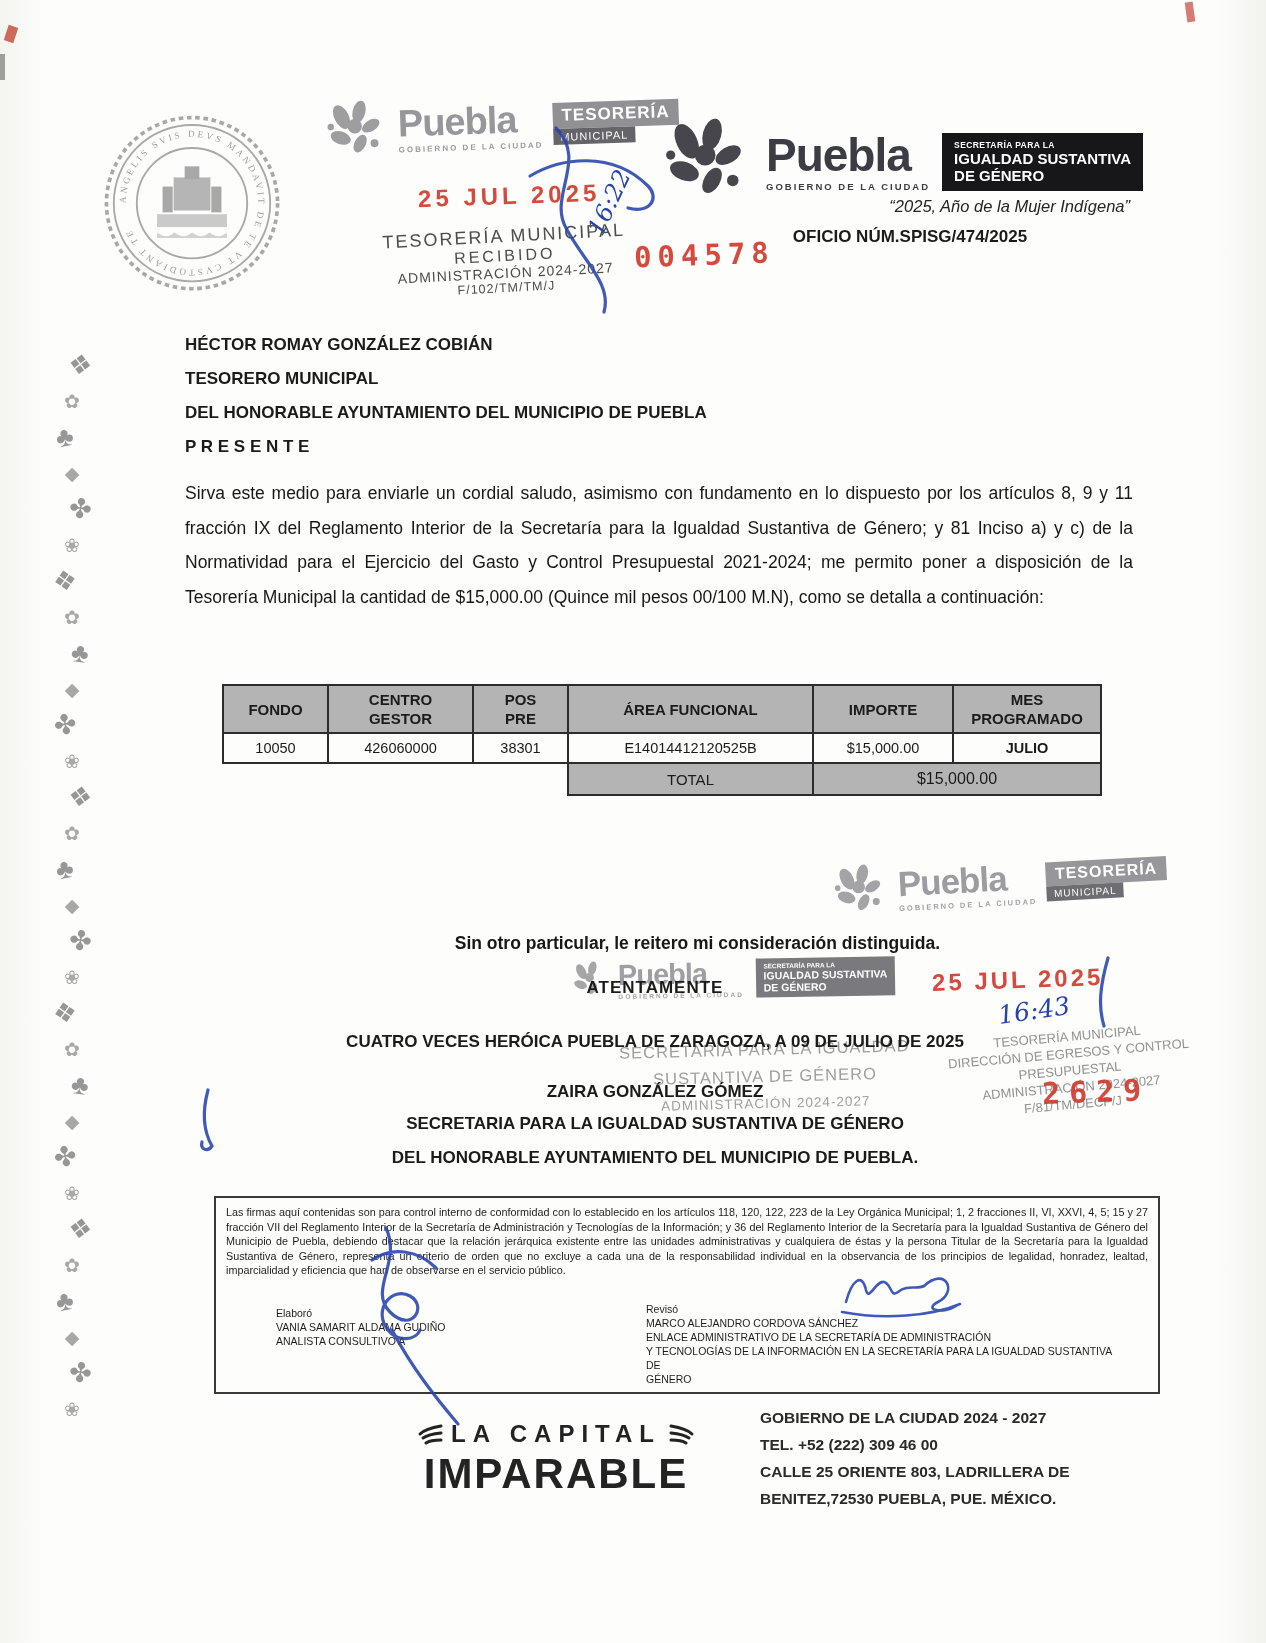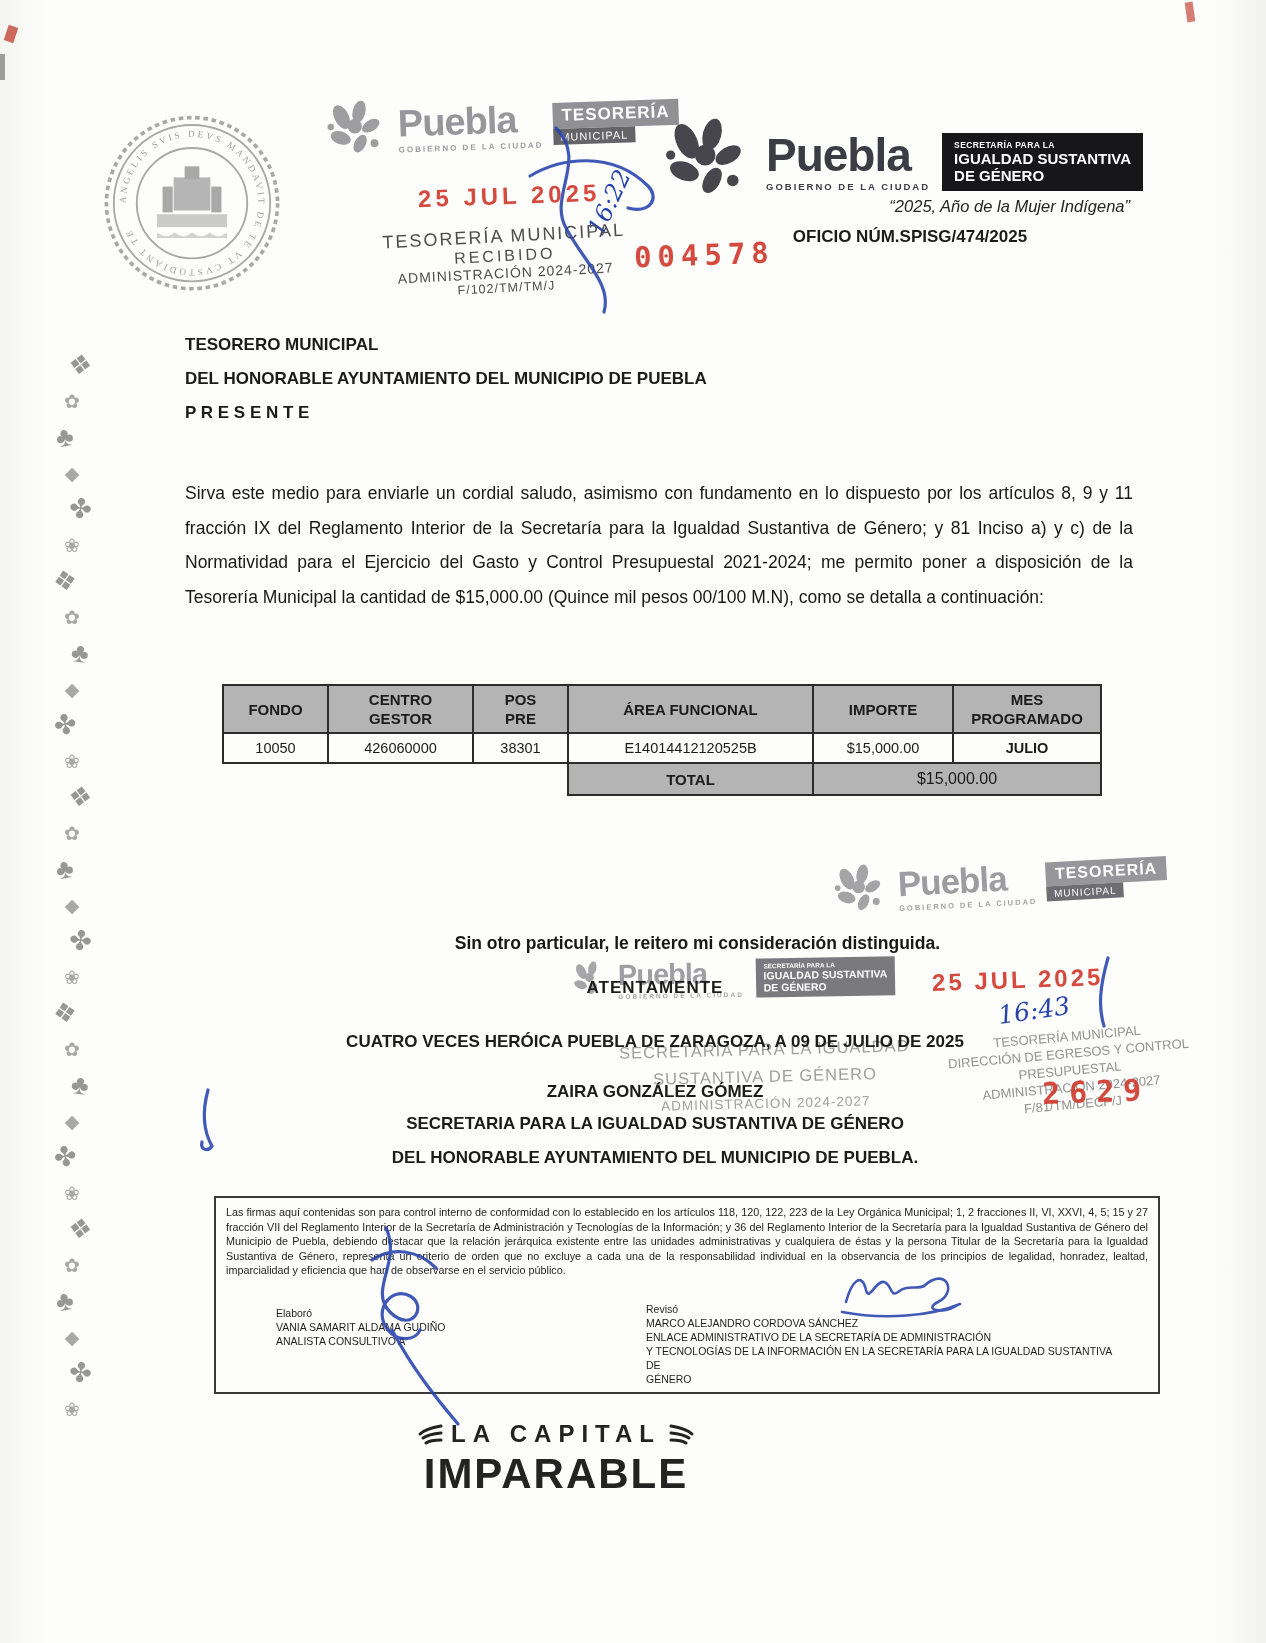--- a/index.html
+++ b/index.html
@@ -54,21 +54,21 @@
   .bodytext { font-size:17.5px; line-height:34.5px; text-align:justify; color:#181818; }
   .boldline { font-weight:bold; font-size:17px; white-space:nowrap; }
   .centerline { text-align:center; font-weight:bold; font-size:17px; }
 
   
   .dt { border-collapse:collapse; table-layout:fixed; }
   .dt th { background:#b4b4b4; border:2px solid #2c2c2c; font-weight:bold; font-size:15px; line-height:19px; padding:4px 4px; text-align:center; }
   .dt th:nth-child(2), .dt th:nth-child(3), .dt th:nth-child(6) { word-spacing:220px; }
   .dt td { border:2px solid #2c2c2c; text-align:center; font-size:14.5px; padding:6px 4px; }
   .dt td.nb { border:none; background:transparent; }
-  .dt .tl { background:#b4b4b4; font-weight:bold; font-size:15px; }
+  .dt .tl { background:#b4b4b4; font-weight:normal; font-size:15px; }
   .dt .tv { background:#b4b4b4; font-size:16px; }
   .dt .mes { font-weight:bold; }
 
   
   .legalbox { border:2px solid #3a3a3a; padding:7px 10px 0 10px; font-size:10.8px; line-height:14.6px; text-align:justify; color:#1e1e1e; position:absolute;margin-left:28px; }
   .sigblock { position:absolute; text-align:left; font-size:10.5px; line-height:14px; color:#1e1e1e; }
   .sigblock .nm { font-weight:normal; }
 
   
   .capital { text-align:center; color:#232323; }
@@ -195,20 +195,21 @@
       <div class="bg0">SECRETARÍA PARA LA</div>
       <div class="bg1">IGUALDAD SUSTANTIVA</div>
       <div class="bg2">DE GÉNERO</div>
     </div>
   </div>
 
   <div class="abs" style="left:690px; top:197px; width:440px; text-align:right; font-style:italic; font-size:16.5px; color:#242424;">“2025, Año de la Mujer Indígena”</div>
   <div class="abs" style="left:690px; top:227px; width:440px; text-align:center; font-weight:bold; font-size:17px;">OFICIO NÚM.SPISG/474/2025</div>
 
   <div class="abs" style="left:185px; top:328px; line-height:34px;">
+    <div class="boldline">HÉCTOR ROMAY GONZÁLEZ COBIÁN</div>
     <div class="boldline">TESORERO MUNICIPAL</div>
     <div class="boldline">DEL HONORABLE AYUNTAMIENTO DEL MUNICIPIO DE PUEBLA</div>
     <div class="boldline">P R E S E N T E</div>
   </div>
 
   <div class="abs bodytext" style="left:185px; top:476px; width:948px;">Sirva este medio para enviarle un cordial saludo, asimismo con fundamento en lo dispuesto por los artículos 8, 9 y 11 fracción IX del Reglamento Interior de la Secretaría para la Igualdad Sustantiva de Género; y 81 Inciso a) y c) de la Normatividad para el Ejercicio del Gasto y Control Presupuestal 2021-2024; me permito poner a disposición de la Tesorería Municipal la cantidad de $15,000.00 (Quince mil pesos 00/100 M.N), como se detalla a continuación:</div>
 
   <table class="dt abs" style="left:222px; top:684px; width:878px;">
     <colgroup>
       <col style="width:105px">
@@ -345,20 +346,26 @@
           <g stroke="#232323" stroke-width="3" fill="none" stroke-linecap="round">
             <path d="M24 3 C12 5 6 8 3 11"></path>
             <path d="M24 10 C15 11 9 13 6 15"></path>
             <path d="M24 17 C17 17 12 18 9 20"></path>
           </g>
         </svg>
     </div>
     <div class="c2">IMPARABLE</div>
   </div>
 
+  <div class="abs footer-right" style="left:760px; top:1404px; width:340px;">
+    <div>GOBIERNO DE LA CIUDAD 2024 - 2027</div>
+    <div>TEL. +52 (222) 309 46 00</div>
+    <div>CALLE 25 ORIENTE 803, LADRILLERA DE</div>
+    <div>BENITEZ,72530 PUEBLA, PUE. MÉXICO.</div>
+  </div>
 
   <svg class="sig-overlay" width="1266" height="1643" viewBox="0 0 1266 1643" style="z-index:4;">
     <g stroke="#2743ae" stroke-width="3.2" fill="none" stroke-linecap="round" opacity=".88">
       <path d="M 556 128 C 588 160 548 196 566 228 C 584 262 612 284 604 312"></path>
       <path d="M 530 176 C 560 158 612 150 648 186 C 660 198 650 214 628 208"></path>
       <path d="M 1108 958 C 1100 986 1098 1006 1104 1026"></path>
       <path d="M 208 1090 C 202 1112 204 1132 212 1146 C 208 1152 200 1150 202 1142"></path>
       <path d="M 386 1228 C 402 1262 368 1290 390 1312 C 412 1334 428 1306 410 1296 C 392 1286 372 1310 388 1330 C 398 1343 416 1340 420 1330"></path>
       <path d="M 392 1330 C 412 1368 436 1398 458 1424"></path>
       <path d="M 372 1260 C 392 1246 418 1250 436 1268"></path>

